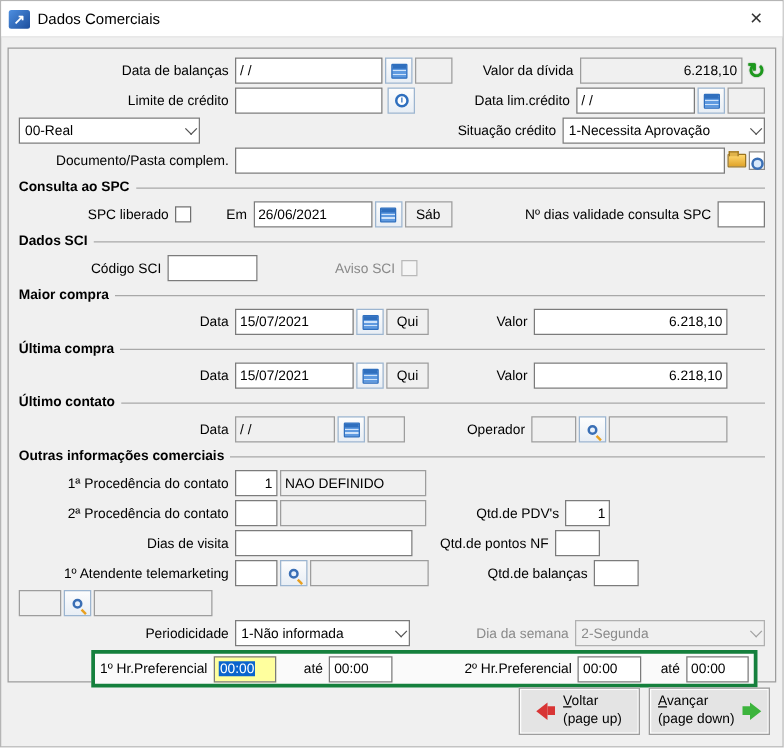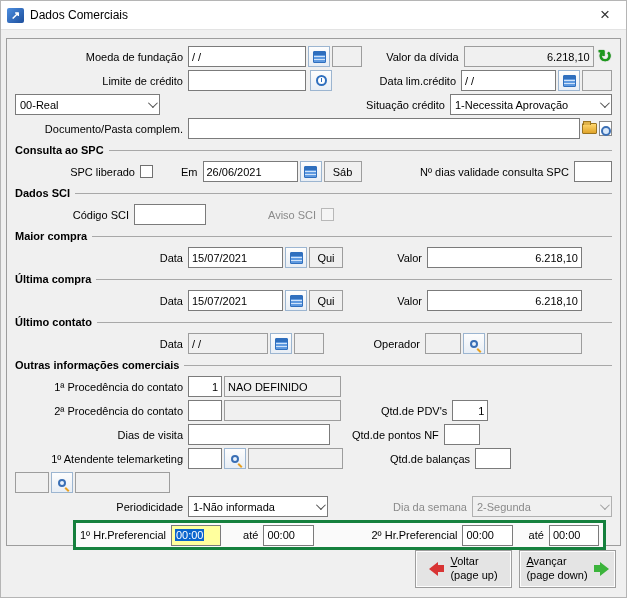--- a/index.html
+++ b/index.html
@@ -77,40 +77,40 @@
   .arrow { display:flex; align-items:center; flex:0 0 auto; }
   .arrow .tail { width:6px; height:7px; }
   .arrow .head-l { width:0; height:0; border-top:7px solid transparent; border-bottom:7px solid transparent; border-right:9px solid; }
   .arrow .head-r { width:0; height:0; border-top:7px solid transparent; border-bottom:7px solid transparent; border-left:9px solid; }
   .red { color:#d83434; } .red .tail { background:#d83434; } .red .head-l { border-right-color:#d83434; }
   .green { color:#3cb43c; } .green .tail { background:#3cb43c; } .green .head-r { border-left-color:#3cb43c; }
 
   .w118{width:118px;} .w95{width:95px;} .w145{width:145px;} .w162{width:162px;}
   .w130{width:130px;} .w30{width:30px;} .w38{width:38px;} .w34{width:34px;}
   .w36{width:36px;} .w72{width:72px;} .w110{width:117px;} .w142{width:142px;}
-  .w95b{width:95px;} .w152{width:140px;justify-content:space-between;} .w155{width:155px;}
+  .w95b{width:95px;} .w152{width:152px;justify-content:space-between;} .w155{width:155px;}
   .flex1{flex:1;}
   .gap4{margin-left:4px;} .gap2{margin-left:2px;}
 </style>
 </head>
 <body>
 
 <div class="dialog">
 
   <div class="titlebar">
     <div class="title-icon">↗</div>
     <div class="title-text">Dados Comerciais</div>
     <div class="close-btn">×</div>
   </div>
   <div class="titlebar-sep"></div>
 
   <div class="frame">
 
     <div class="row">
-      <span class="lbl lbl-170">Moeda de fundação</span>
+      <span class="lbl lbl-170">Data de balanças</span>
       <input class="txt w118" value="/ /" style="">
       <span class="tbtn gap2">
           <span class="cal-ic"></span>
         </span>
       <span class="daybox w30 gap2"></span>
       <span class="rgt">
         <span class="lbl">Valor da dívida</span>
         <span class="ro-box num w130">6.218,10</span>
         <span class="refresh-ic">↻</span>
       </span>

